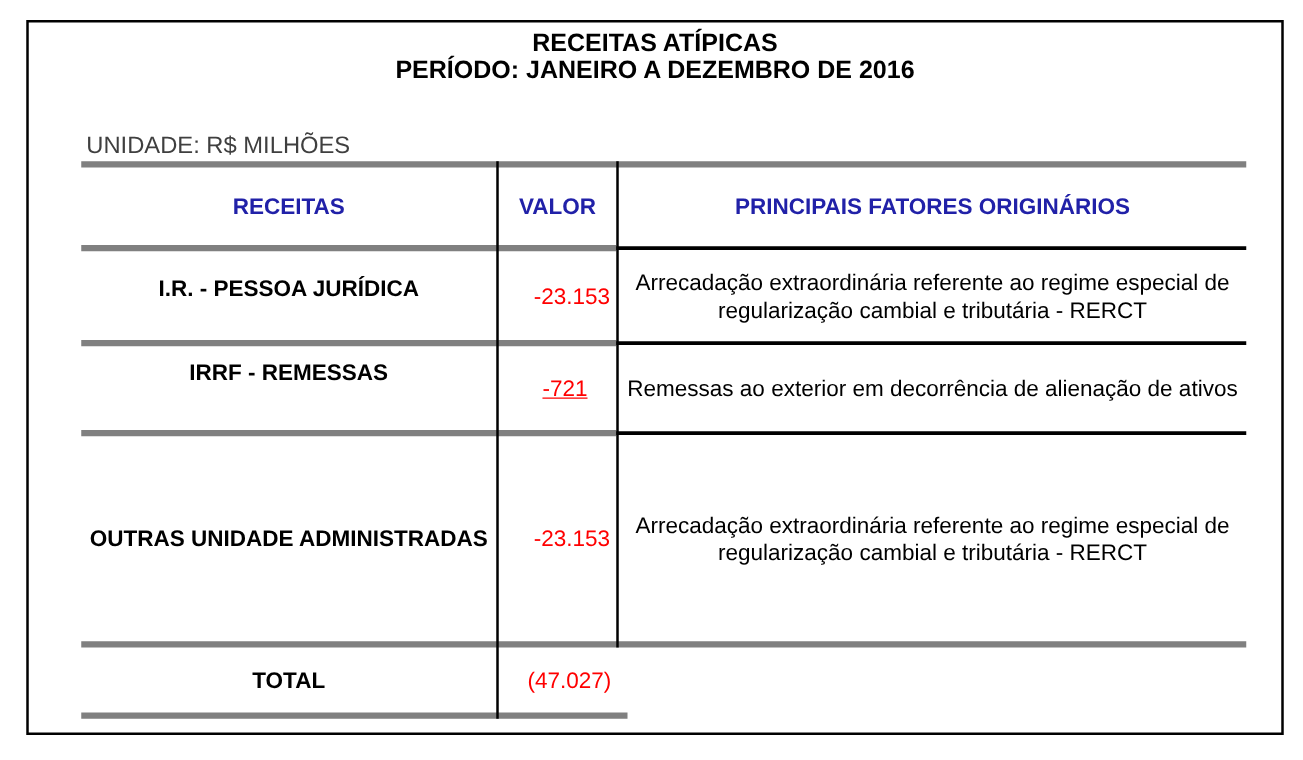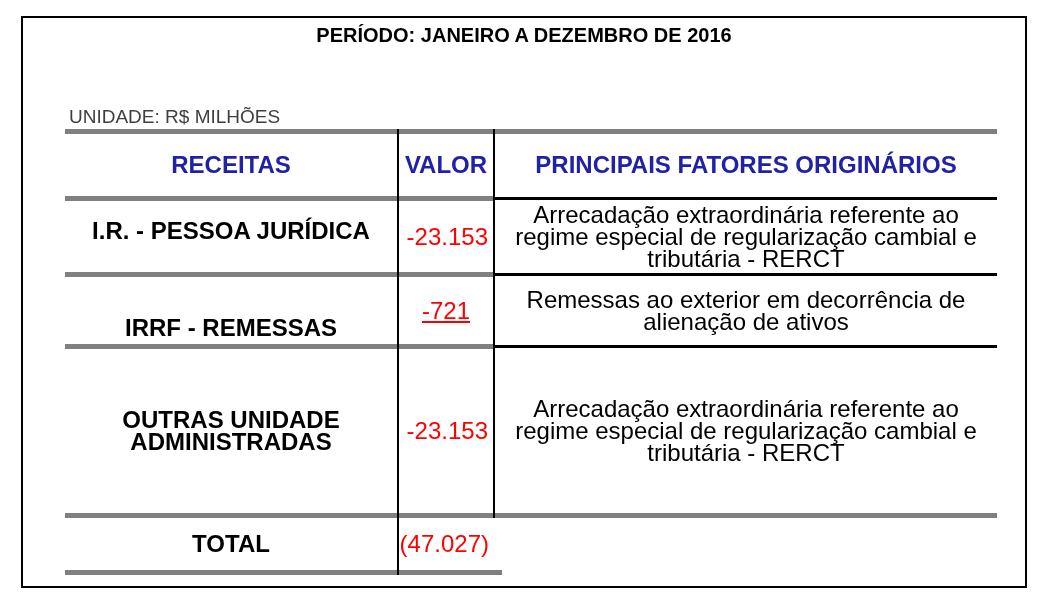--- a/index.html
+++ b/index.html
@@ -26,36 +26,37 @@
     color:var(--text-black);
   }
   .unit-label{
     position:absolute;left:69px;top:106px;font-size:19px;color:var(--unit-text);text-align:right;
   }
   .gline{position:absolute;height:5px;background:var(--line-gray);}
   .bline{position:absolute;height:3px;background:var(--line-black);}
   .vline{position:absolute;width:2px;background:var(--line-black);}
   .cell{
     position:absolute;display:flex;align-items:center;justify-content:center;
-    text-align:center;line-height:22px;font-size:24px;box-sizing:border-box;
+    text-align:center;line-height:22px;font-size:18px;box-sizing:border-box;
   }
   .hdr{color:var(--header-blue);font-weight:bold;}
   .label{font-weight:bold;color:var(--text-black);}
   .val{color:var(--value-red);justify-content:flex-end;padding-right:5px;}
   .val-bold{font-weight:normal;}
   .desc{padding:0 6px;color:var(--text-black);}
 </style>
 </head>
 <body>
 
 <div class="page">
 
   <div class="frame"></div>
 
   <div class="title-block">
+    <div>RECEITAS ATÍPICAS</div>
     <div>PERÍODO: JANEIRO A DEZEMBRO DE 2016</div>
   </div>
 
   <div class="unit-label">UNIDADE: R$ MILHÕES</div>
 
   <div class="gline" style="left:65px;top:129px;width:932px;"></div>
   <div class="gline" style="left:65px;top:196px;width:428px;"></div>
   <div class="bline" style="left:493px;top:197px;width:504px;"></div>
   <div class="gline" style="left:65px;top:272px;width:428px;"></div>
   <div class="bline" style="left:493px;top:273px;width:504px;"></div>
@@ -68,21 +69,21 @@
   <div class="vline" style="left:493px;top:129px;height:389px;"></div>
 
   <div class="cell hdr" style="left:65px;top:134px;width:332px;height:62px;">RECEITAS</div>
   <div class="cell hdr" style="left:399px;top:134px;width:94px;height:62px;">VALOR</div>
   <div class="cell hdr" style="left:495px;top:134px;width:502px;height:62px;">PRINCIPAIS FATORES ORIGINÁRIOS</div>
 
   <div class="cell label" style="left:65px;top:201px;width:332px;height:60px;">I.R. - PESSOA JURÍDICA</div>
   <div class="cell val" style="left:399px;top:201px;width:94px;height:71px;">-23.153</div>
   <div class="cell desc" style="left:495px;top:201px;width:502px;height:71px;">Arrecadação extraordinária referente ao regime especial de regularização cambial e tributária - RERCT</div>
 
-  <div class="cell label" style="left:65px;top:294px;width:332px;height:67px;">IRRF - REMESSAS</div>
+  <div class="cell label" style="left:65px;top:264px;width:332px;height:67px;">IRRF - REMESSAS</div>
   <div class="cell val" style="left:399px;top:277px;width:76px;height:67px;text-decoration:underline;">-721</div>
   <div class="cell desc" style="left:495px;top:277px;width:502px;height:67px;">Remessas ao exterior em decorrência de alienação de ativos</div>
 
   <div class="cell label" style="left:65px;top:349px;width:332px;height:164px;">OUTRAS UNIDADE ADMINISTRADAS</div>
   <div class="cell val" style="left:399px;top:349px;width:94px;height:164px;">-23.153</div>
   <div class="cell desc" style="left:495px;top:349px;width:502px;height:164px;">Arrecadação extraordinária referente ao regime especial de regularização cambial e tributária - RERCT</div>
 
   <div class="cell label" style="left:65px;top:518px;width:332px;height:52px;text-align:center;">TOTAL</div>
   <div class="cell val val-bold" style="left:399px;top:518px;width:94px;height:52px;padding-right:4px;">(47.027)</div>
 

